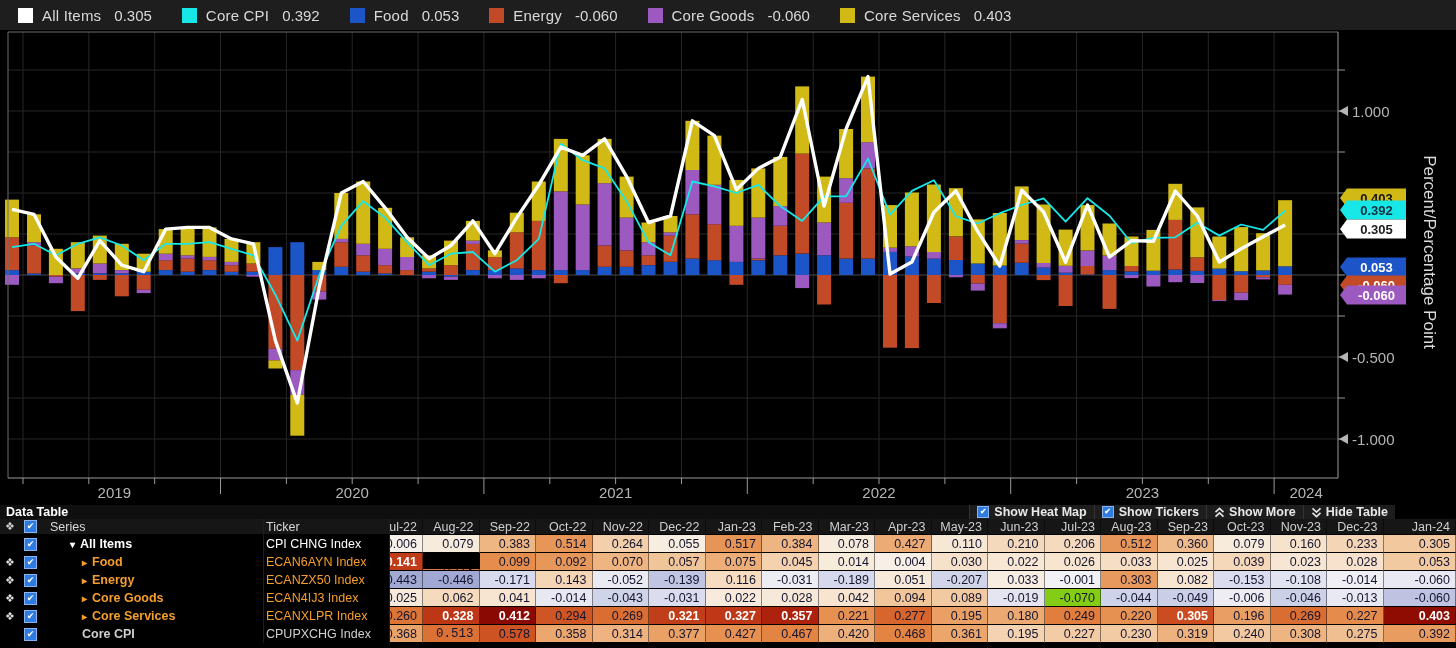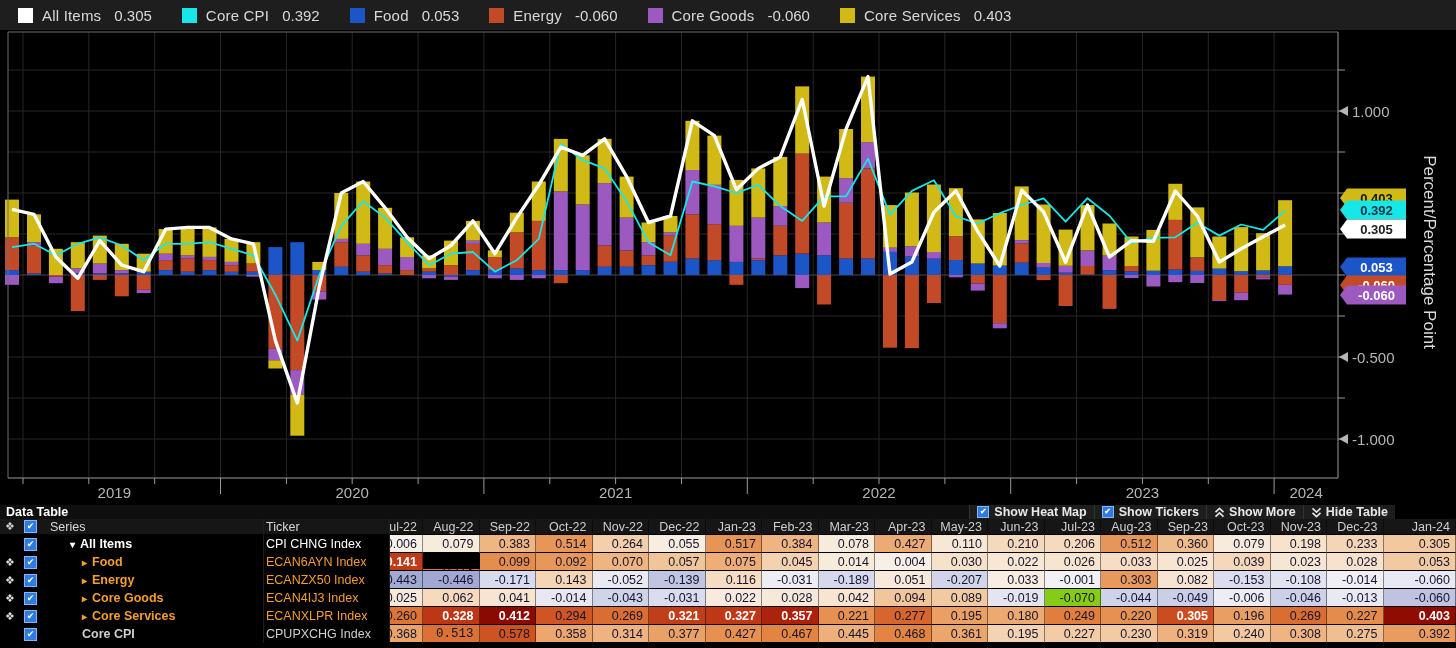--- a/index.html
+++ b/index.html
@@ -569,21 +569,21 @@
           <div class="cell c-m" style="background:rgb(231,150,89);color:#15152e;">
             <span>0.512</span>
           </div>
           <div class="cell c-m" style="background:rgb(239,187,139);color:#15152e;">
             <span>0.360</span>
           </div>
           <div class="cell c-m" style="background:rgb(247,235,220);color:#15152e;">
             <span>0.079</span>
           </div>
           <div class="cell c-m" style="background:rgb(247,226,204);color:#15152e;">
-            <span>0.198</span>
+            <span>0.160</span>
           </div>
           <div class="cell c-m" style="background:rgb(244,213,181);color:#15152e;">
             <span>0.233</span>
           </div>
           <div class="cell c-m last" style="background:rgb(242,200,158);color:#15152e;">
             <span>0.305</span>
           </div>
         </div>
         <div class="t-row">
           <div class="cell c-icon">❖</div>
@@ -884,21 +884,21 @@
           <div class="cell c-m" style="background:rgb(234,161,101);color:#15152e;">
             <span>0.377</span>
           </div>
           <div class="cell c-m" style="background:rgb(230,145,82);color:#15152e;">
             <span>0.427</span>
           </div>
           <div class="cell c-m" style="background:rgb(227,132,67);color:#15152e;">
             <span>0.467</span>
           </div>
           <div class="cell c-m" style="background:rgb(237,176,123);color:#15152e;">
-            <span>0.445</span>
+            <span>0.420</span>
           </div>
           <div class="cell c-m" style="background:rgb(227,132,67);color:#15152e;">
             <span>0.468</span>
           </div>
           <div class="cell c-m" style="background:rgb(235,166,108);color:#15152e;">
             <span>0.361</span>
           </div>
           <div class="cell c-m" style="background:rgb(244,211,178);color:#15152e;">
             <span>0.195</span>
           </div>

